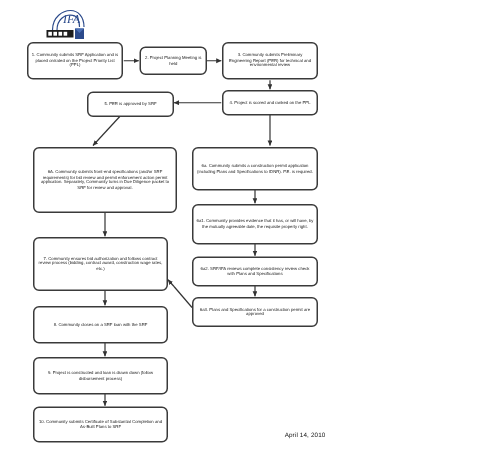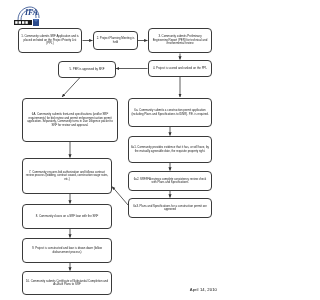--- a/index.html
+++ b/index.html
@@ -8,21 +8,21 @@
     background:#ffffff;
     font-family:"Liberation Sans", sans-serif;
     overflow:hidden;
     position:relative;
     color:#000;
   }
   #page{position:absolute;inset:0;}
 
   
   .logo{
-    position:absolute;left:8px;top:3px;width:36px;height:24px;font-weight:bold;
+    position:absolute;left:25px;top:3px;width:36px;height:24px;
   }
   .logo svg{display:block;}
 
   .title{
     position:absolute;left:42px;top:4px;width:178px;
     text-align:center;
     font-size:8.4px;line-height:10.6px;
     font-weight:bold;letter-spacing:.05px;
     color:#0b0b0b;
   }

